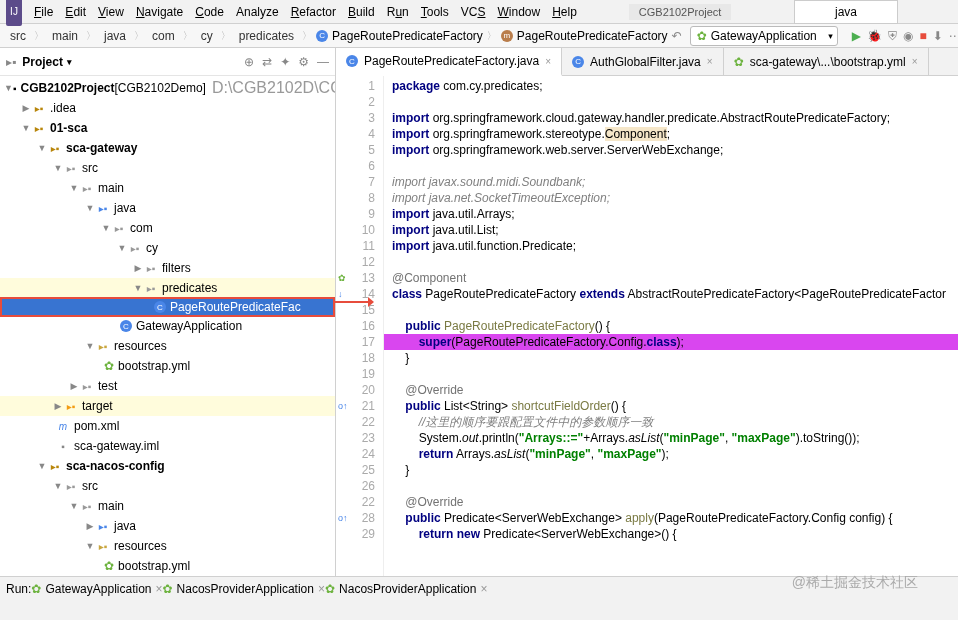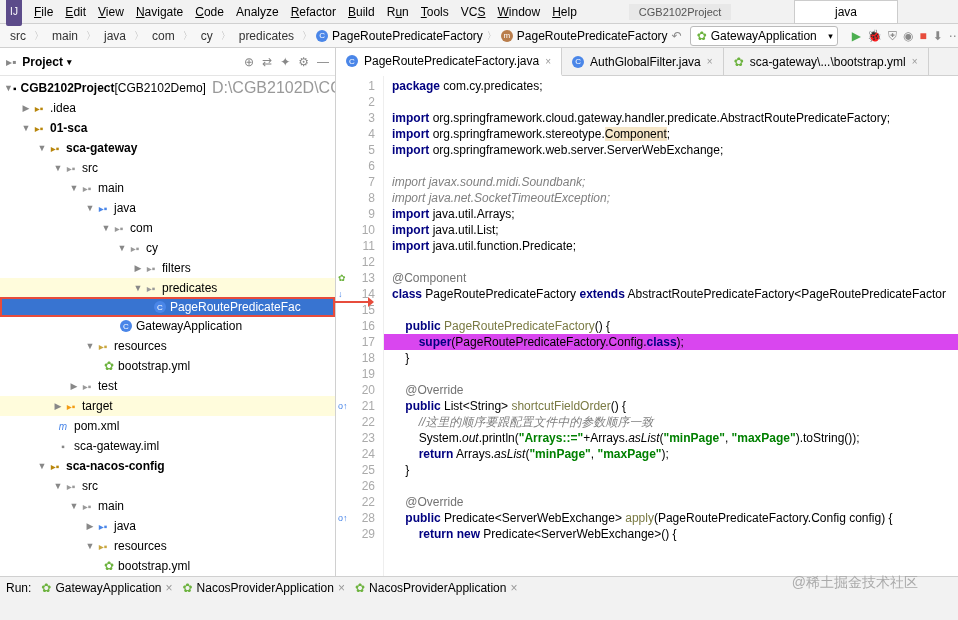--- a/index.html
+++ b/index.html
@@ -54,21 +54,21 @@
 .code { flex: 1; padding: 2px 0; white-space: pre; overflow: hidden; }
 .code .line { height: 16px; line-height: 16px; padding-left: 8px; }
 .code .line.hl { background: #d946ef; }
 .kw { color: #000080; font-weight: bold; text-align: center; }
 .ann { color: #737373; }
 .str { color: #008000; font-weight: bold; }
 .com { color: #808080; font-style: italic; }
 .fn { color: #7a7a43; }
 .ital { font-style: italic; }
 .red-arrow { position: absolute; left: 334px; top: 292px; pointer-events: none; z-index: 5; }
-.bottom-bar { display: flex; align-items: flex-start; height: 24px; background: #f2f2f2; border-top: 1px solid #d0d0d0; padding: 4px 6px; gap: 10px; }
+.bottom-bar { display: flex; align-items: center; height: 24px; background: #f2f2f2; border-top: 1px solid #d0d0d0; padding: 4px 6px; }
 .bottom-bar .rtab { display: flex; align-items: center; gap: 4px; font-size: 11px; }
 .bottom-bar .rtab .x { color: #999; }
 .watermark { position: absolute; right: 40px; bottom: 28px; color: #aaa; font-size: 14px; }
 </style>
 </head>
 <body>
 
 <div class="float-box"><span>java</span></div>
 
 <div class="menubar">

